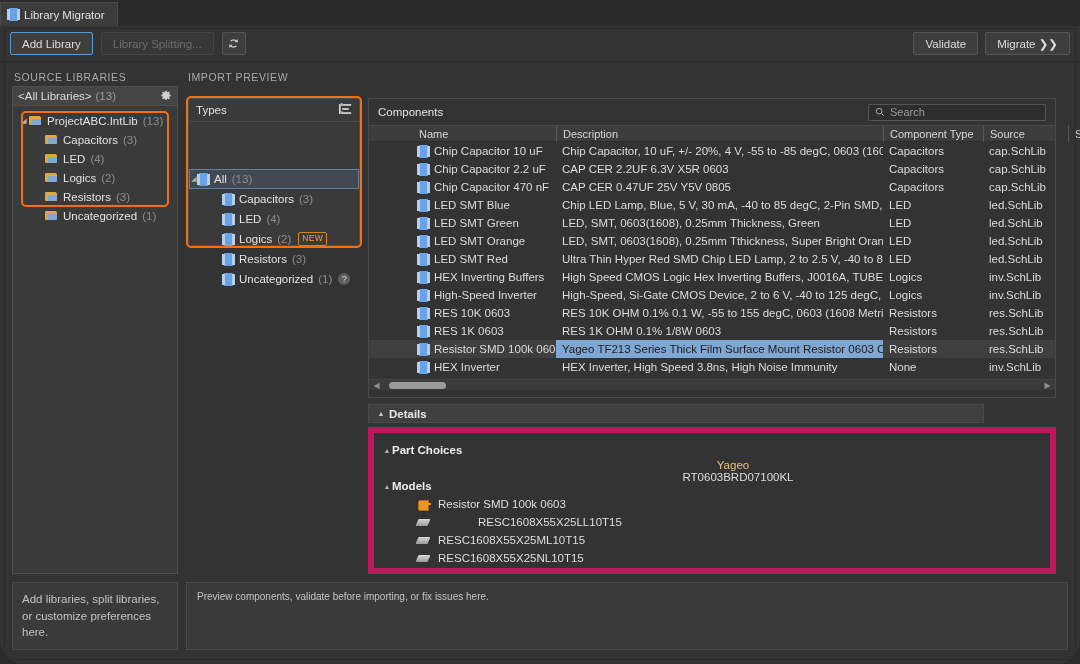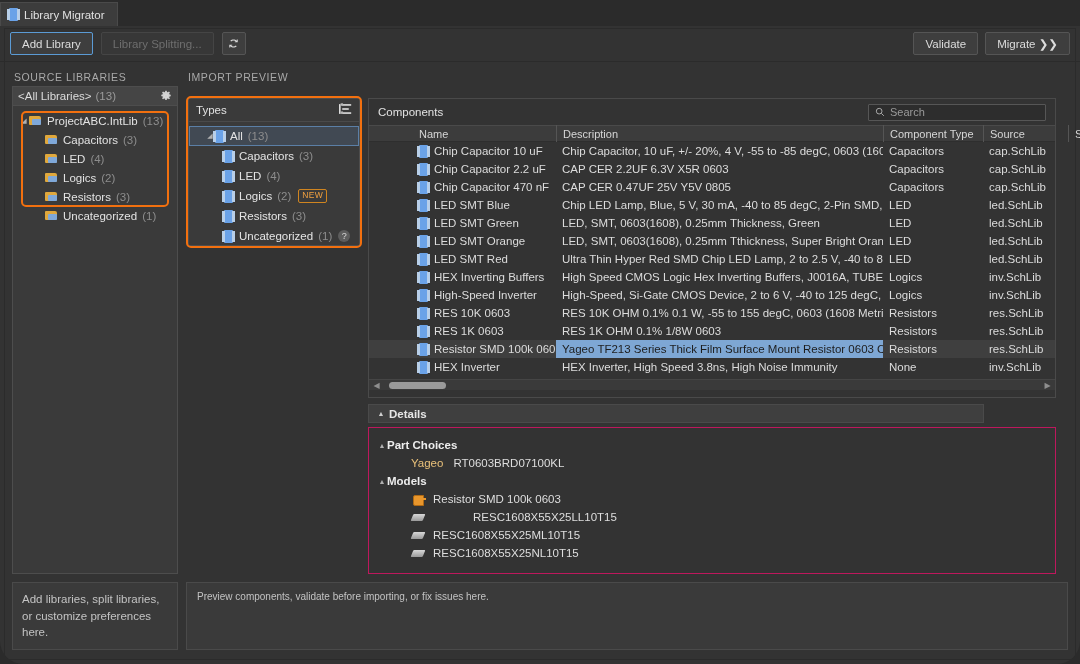--- a/index.html
+++ b/index.html
@@ -153,21 +153,21 @@
   }
 
   
   #details-head {
     left: 368px; top: 404px; width: 616px; height: 19px;
     background: #3f3f3f; border: 1px solid #4a4a4a; display: flex; align-items: center;
     padding: 0 7px; color: #e6e6e6; font-size: 11.5px; font-weight: bold;
   }
   #details-body {
     left: 368px; top: 427px; width: 688px; height: 147px;
-    background: #333333; border: 1px solid #be185d; padding: 8px 0 0 0;
+    background: #333333; border: 6px solid #be185d; padding: 8px 0 0 0;
   }
   .drow { height: 18px; display: flex; align-items: center; font-size: 11.5px; color: #dedede; }
   .dgroup { font-weight: bold; color: #ededed; }
   .kv-key { color: #e8c07a; }
   .kv-val { color: #dedede; margin-left: 10px; }
   .model-sym {
     width: 15px; height: 11px; position: relative; flex: 0 0 15px; margin-right: 7px;
   }
   .sym-orange::before {
     content: ""; position: absolute; left: 2px; top: 1px; width: 9px; height: 9px;
@@ -290,21 +290,21 @@
           <rect x="0" y="1" width="2" height="12" fill="#dcdcdc"></rect>
           <rect x="4" y="1" width="11" height="2" fill="#dcdcdc"></rect>
           <rect x="4" y="6" width="8" height="2" fill="#dcdcdc"></rect>
           <rect x="4" y="11" width="11" height="2" fill="#dcdcdc"></rect>
           <rect x="2" y="0" width="3" height="3" fill="#b9b9b9"></rect>
           <rect x="2" y="10" width="3" height="3" fill="#b9b9b9"></rect>
         </svg>
       </span>
     </div>
     <div class="types-body" id="types-tree">
-        <div class="tr2 selected" style="padding-left: 16px;">
+        <div class="tr2 selected" style="padding-left: 0; margin-top: 43px;">
           <span class="caret">◢</span>
           <span class="chipicon" style="margin-right: 6px;"></span>
           <span>All</span>
           <span class="cnt">(13)</span>
         </div>
         <div class="tr2" style="padding-left: 25px;">
           <span class="caret"></span>
           <span class="chipicon" style="margin-right: 6px;"></span>
           <span>Capacitors</span>
           <span class="cnt">(3)</span>
@@ -501,21 +501,21 @@
   <div class="panel" id="details-head">
     <span class="caret" style="font-size:7px; color:#cfcfcf; margin-right:3px;">▲</span>
     <span>Details</span>
   </div>
 
   <div class="panel panel-dark" id="details-body">
     <div class="drow" style="padding-left:8px;">
       <span class="caret">▲</span>
       <span class="dgroup">Part Choices</span>
     </div>
-    <div class="drow" style="padding-left:42px;">
+    <div class="drow" style="padding-left:42px;flex-direction:column;">
       <span class="kv-key">Yageo</span>
       <span class="kv-val">RT0603BRD07100KL</span>
     </div>
     <div class="drow" style="padding-left:8px;">
       <span class="caret">▲</span>
       <span class="dgroup">Models</span>
     </div>
     <div id="models-list">
         <div class="drow" style="padding-left: 42px;">
           <span class="model-sym sym-orange"></span>

